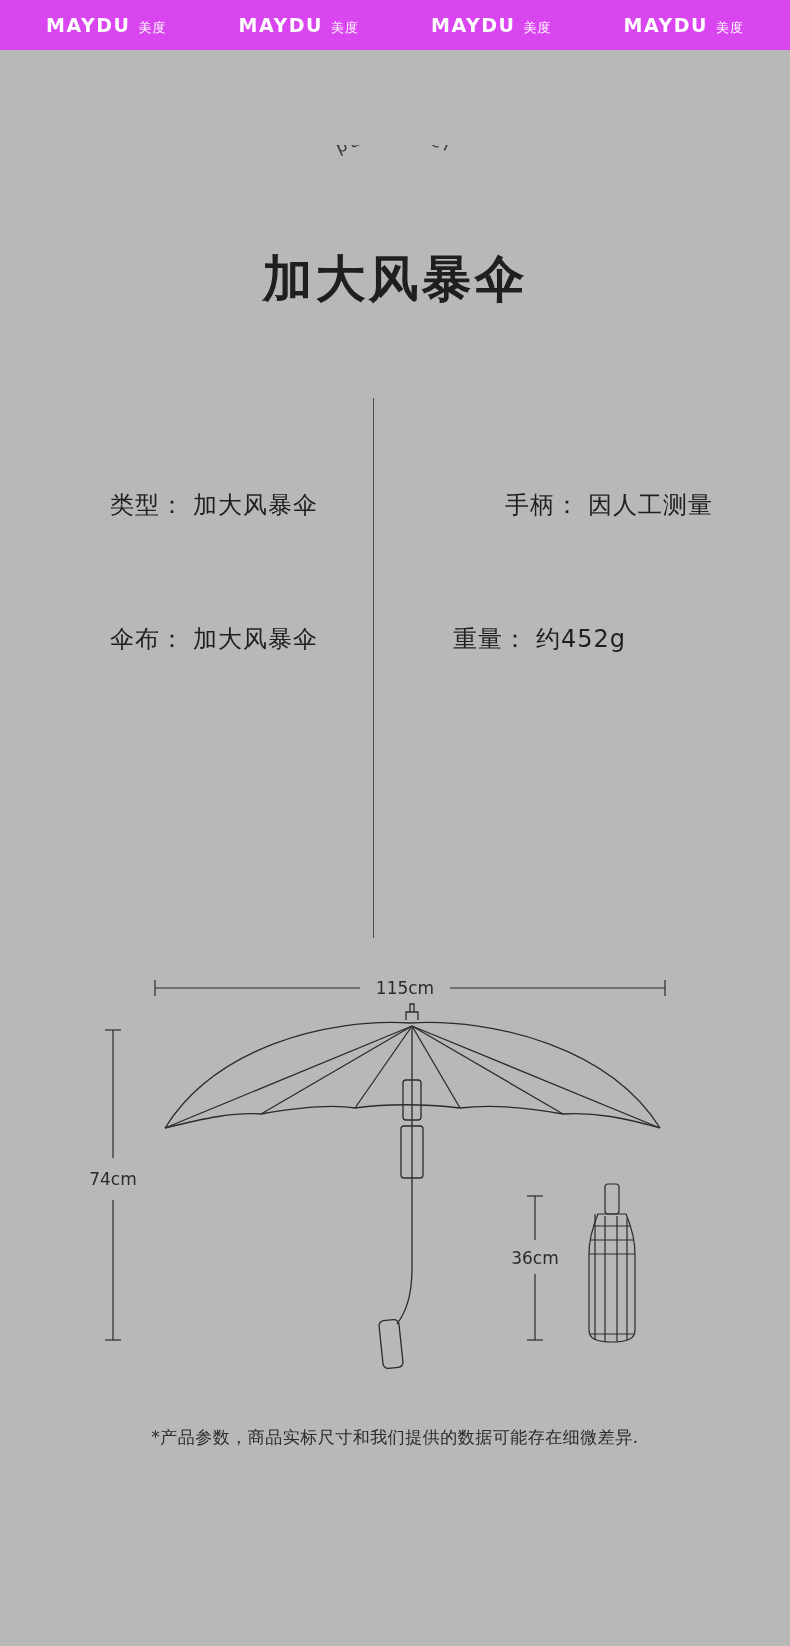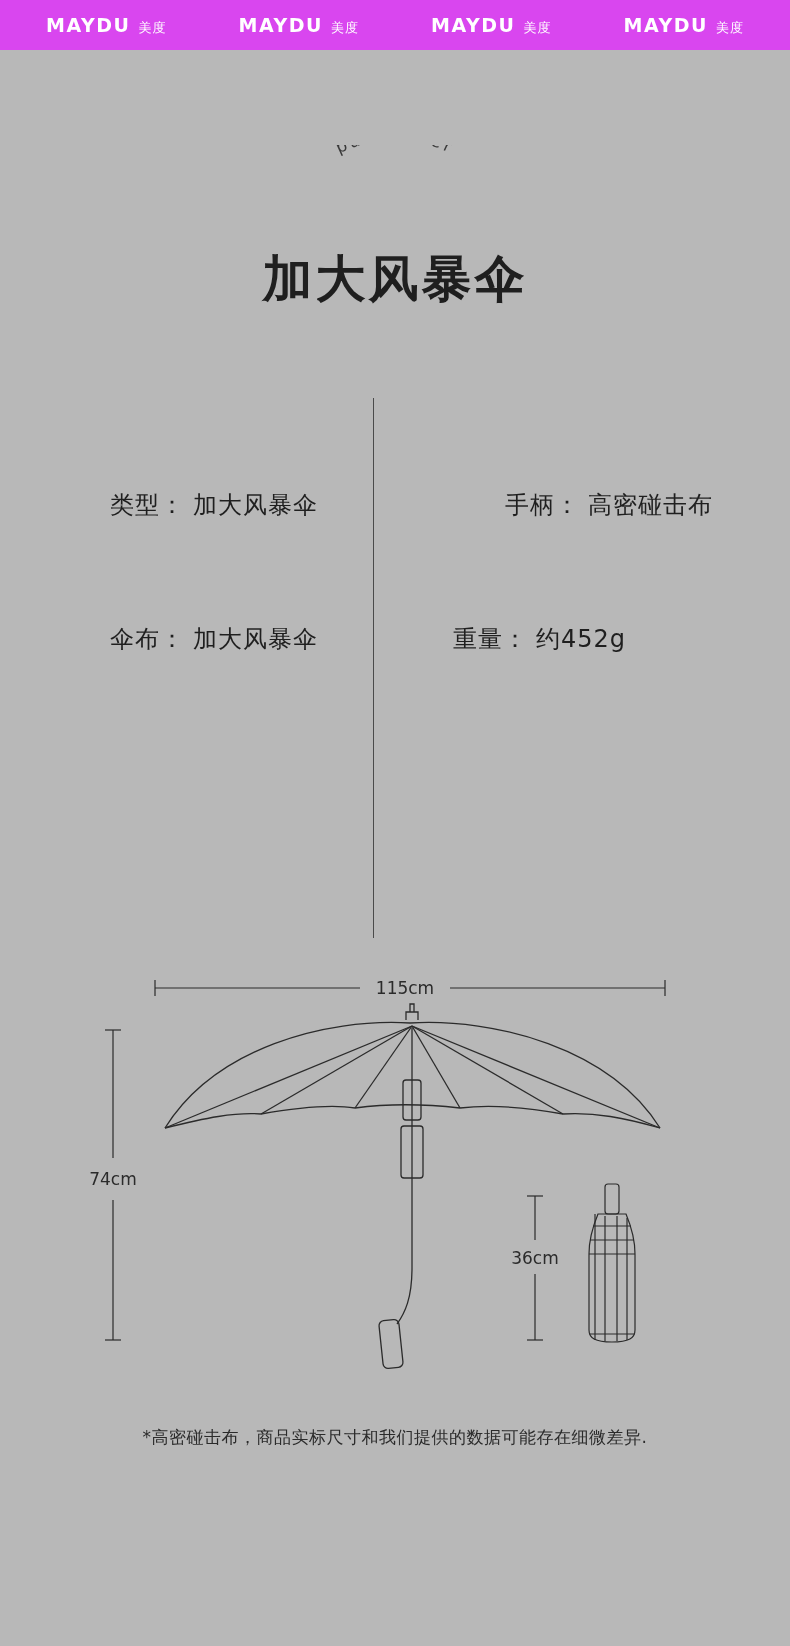--- a/index.html
+++ b/index.html
@@ -187,21 +187,21 @@
 
 <div class="spec-area">
   <div class="spec-divider"></div>
   <div class="spec-grid">
     <div class="spec-cell left">
       <span class="spec-label">类型：</span>
       <span class="spec-value">加大风暴伞</span>
     </div>
     <div class="spec-cell left">
       <span class="spec-label">手柄：</span>
-      <span class="spec-value">高密碰击布</span>
+      <span class="spec-value">因人工测量</span>
     </div>
     <div class="spec-cell left">
       <span class="spec-label">伞布：</span>
       <span class="spec-value">加大风暴伞</span>
     </div>
     <div class="spec-cell right">
       <span class="spec-label">重量：</span>
       <span class="spec-value">约452g</span>
     </div>
   </div>
@@ -273,13 +273,13 @@
         <line x1="524" y1="366" x2="570" y2="366"></line>
       </g>
     </g>
 
     <text class="dim-text" x="340" y="26" text-anchor="middle">115cm</text>
     <text class="dim-text" x="48" y="217" text-anchor="middle">74cm</text>
     <text class="dim-text" x="470" y="296" text-anchor="middle">36cm</text>
   </svg>
 </div>
 
-<div class="footnote">*高密碰击布，商品实标尺寸和我们提供的数据可能存在细微差异.</div>
+<div class="footnote">*产品参数，商品实标尺寸和我们提供的数据可能存在细微差异.</div>
 
 </body></html>

